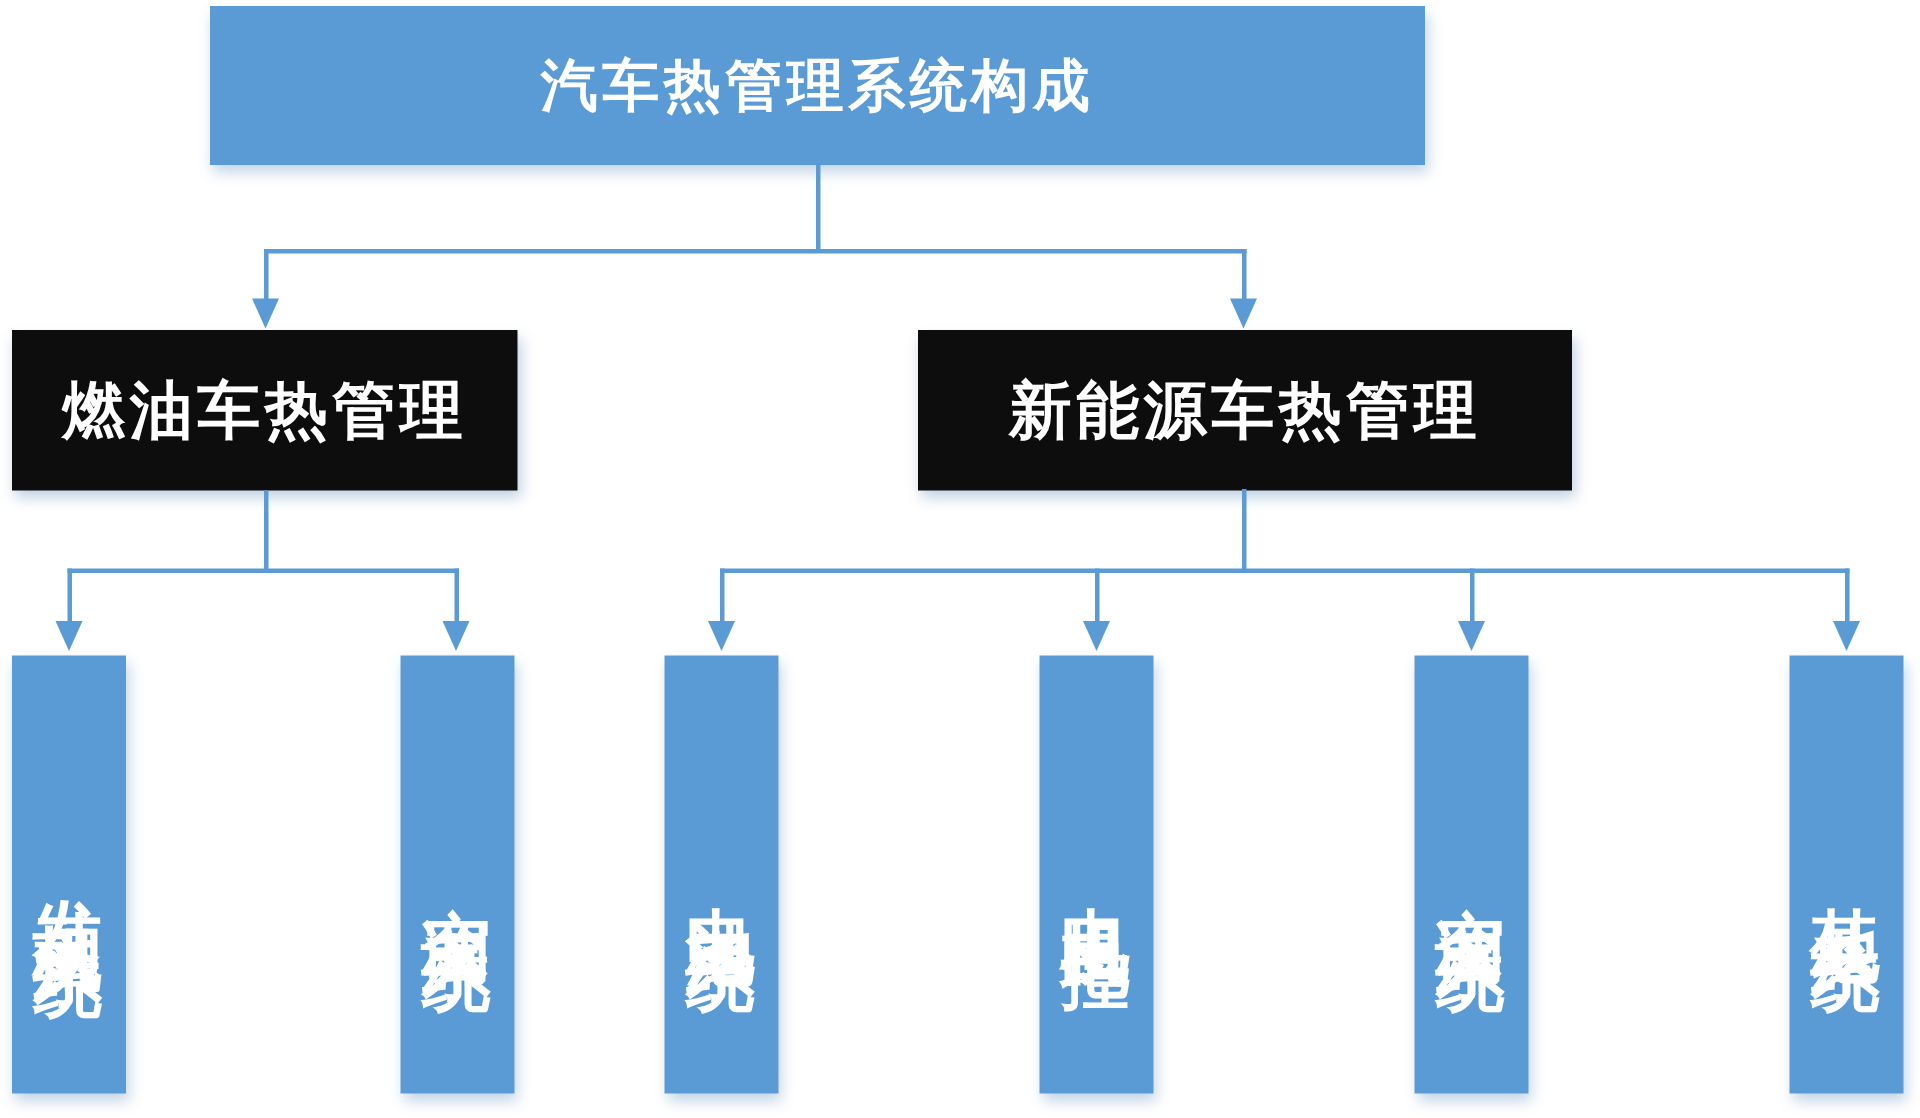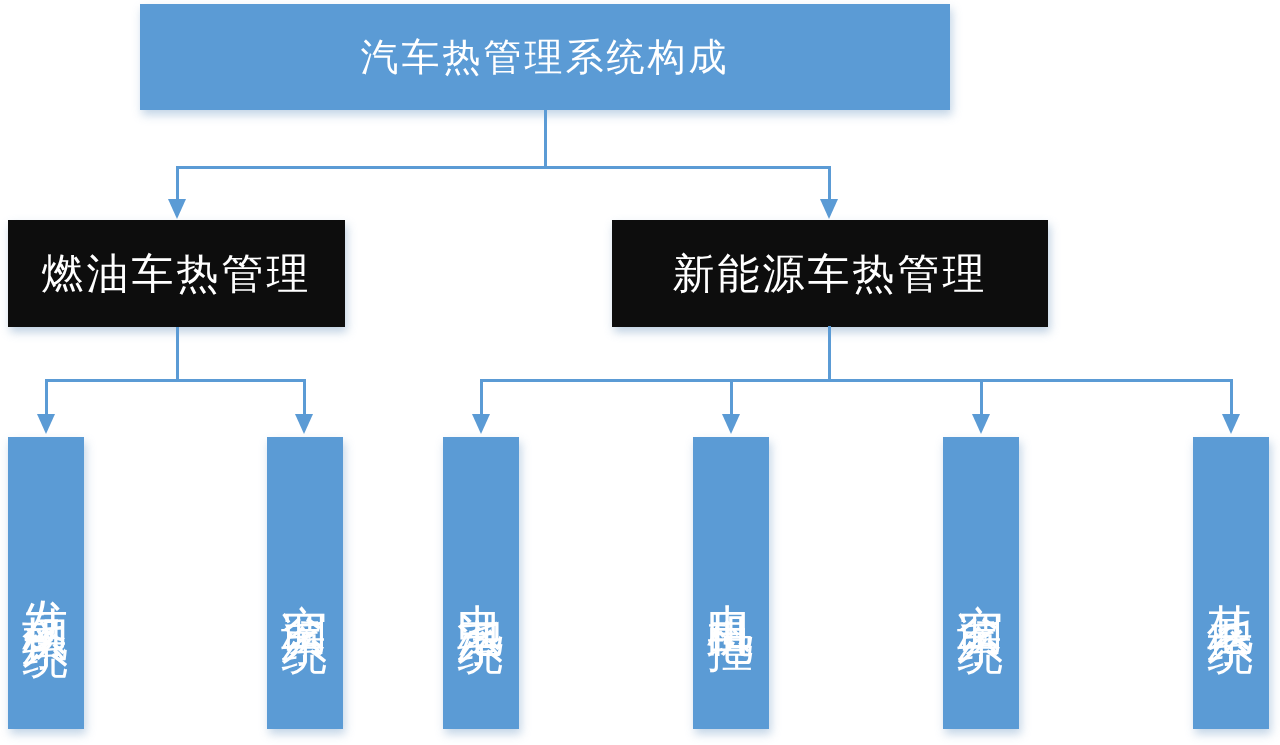--- a/index.html
+++ b/index.html
@@ -14,21 +14,21 @@
     height: 745px;
     background: #ffffff;
     overflow: hidden;
   }
   .node {
     position: absolute;
     display: flex;
     align-items: center;
     justify-content: center;
     color: #ffffff;
-    font-weight: normal;
+    font-weight: bold;
     text-align: center;
     box-sizing: border-box;
   }
   .node-blue {
     background: #5B9BD5;
     box-shadow: 2px 5px 9px rgba(120, 160, 200, 0.45);
   }
   .node-black {
     background: #0d0d0d;
     box-shadow: 2px 5px 9px rgba(110, 150, 190, 0.45);

